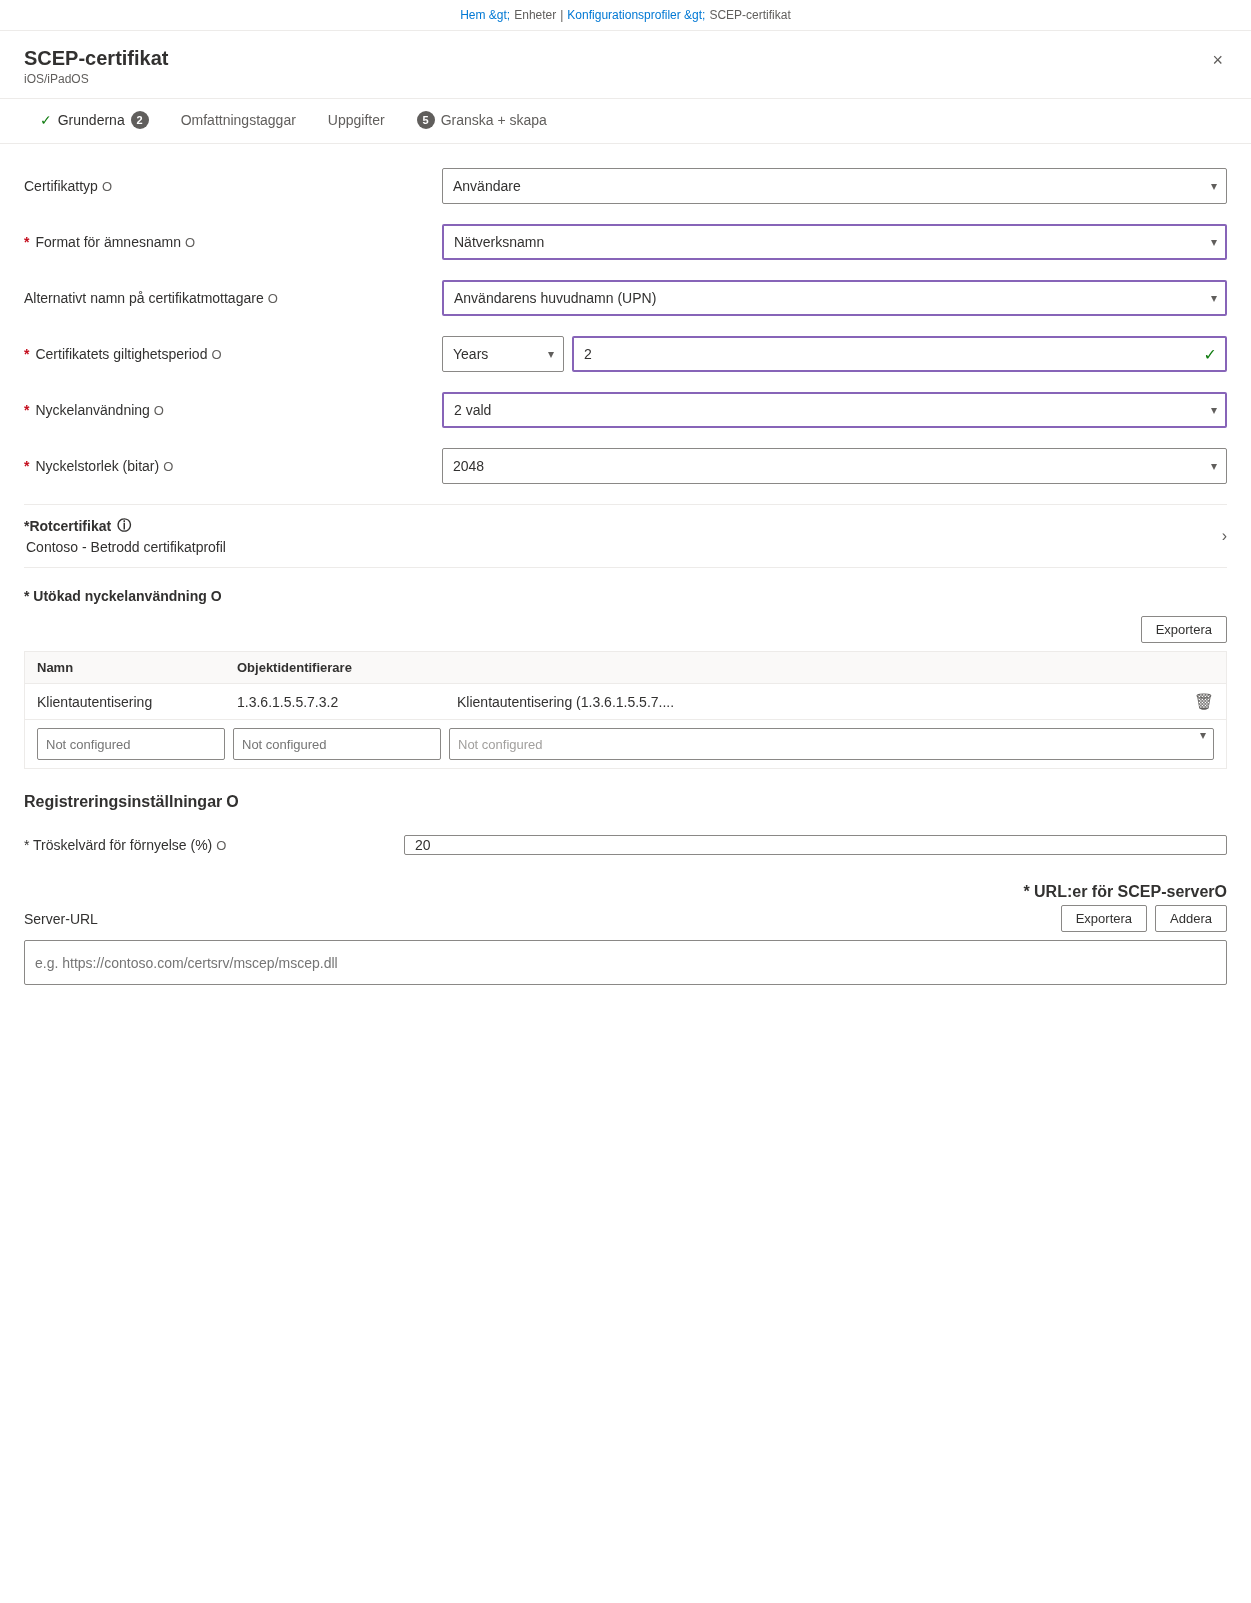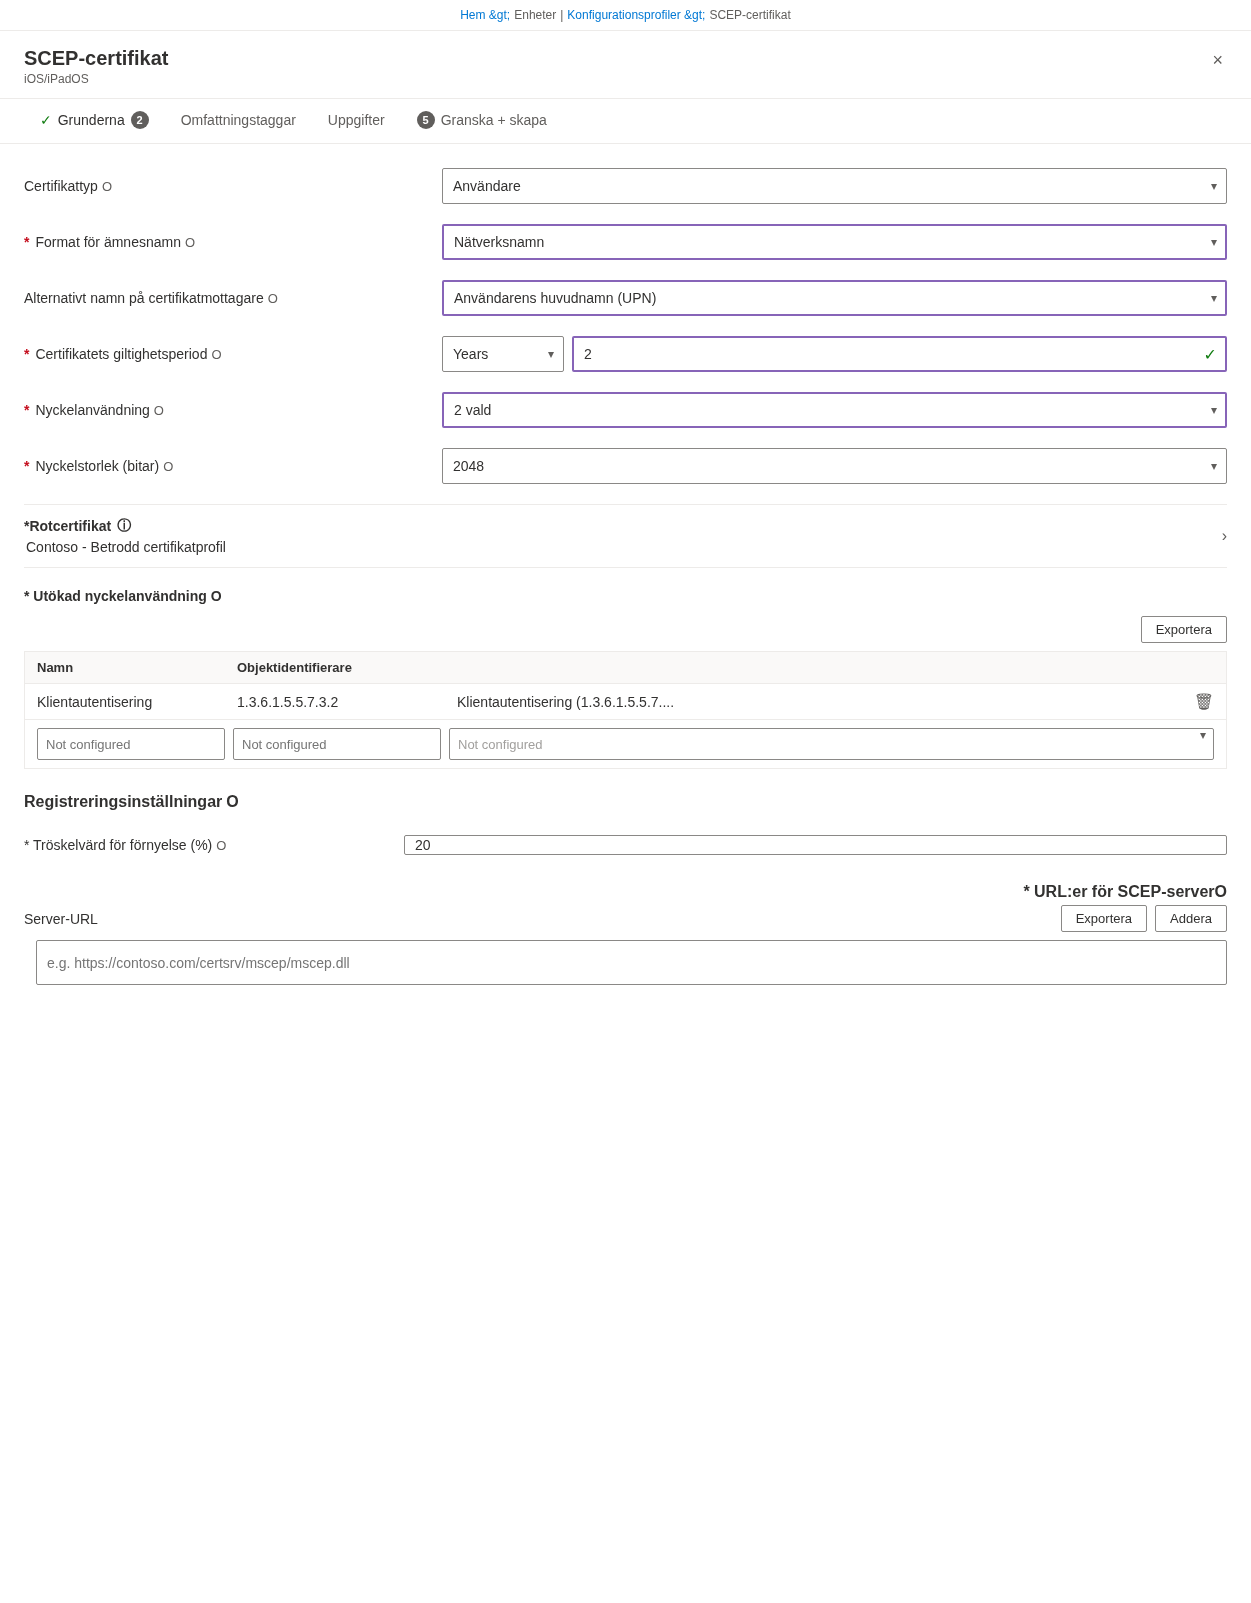--- a/index.html
+++ b/index.html
@@ -352,21 +352,20 @@
     }
     .scep-url-input {
       flex: 1;
       padding: 10px 10px;
       border: 1px solid #8a8886;
       border-radius: 2px;
       font-size: 14px;
       color: #a19f9d;
       background: #fff;
       height: 45px;
-      margin-left: 12px;
     }
     .scep-url-item {
       display: flex;
       align-items: center;
       justify-content: space-between;
       padding: 8px 0;
       border-bottom: 1px solid #edebe9;
       font-size: 14px;
     }
     .dots-menu {

